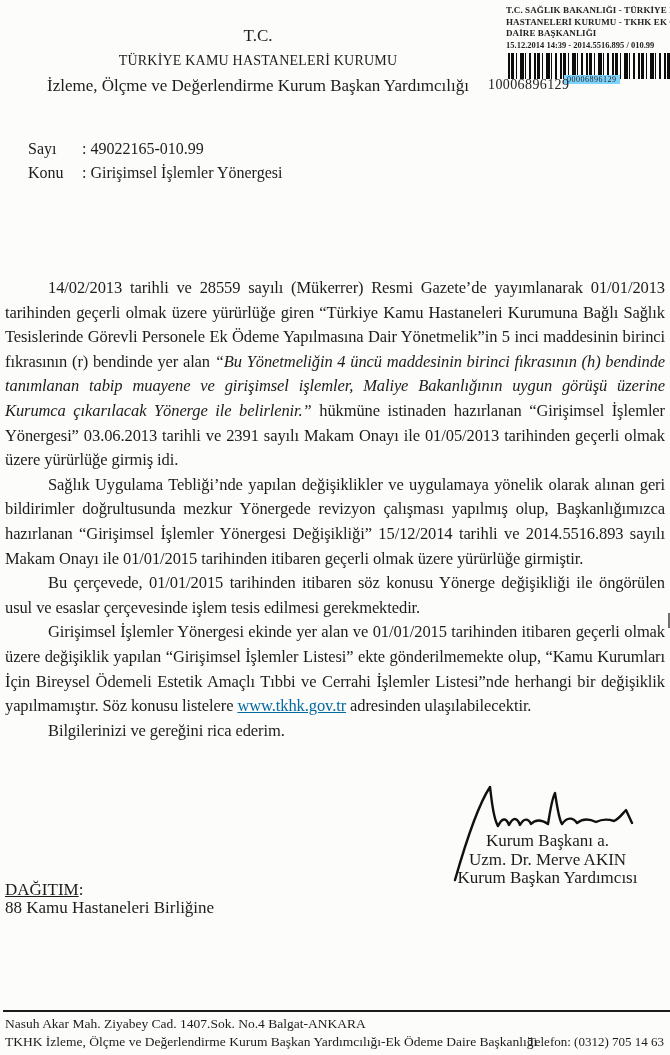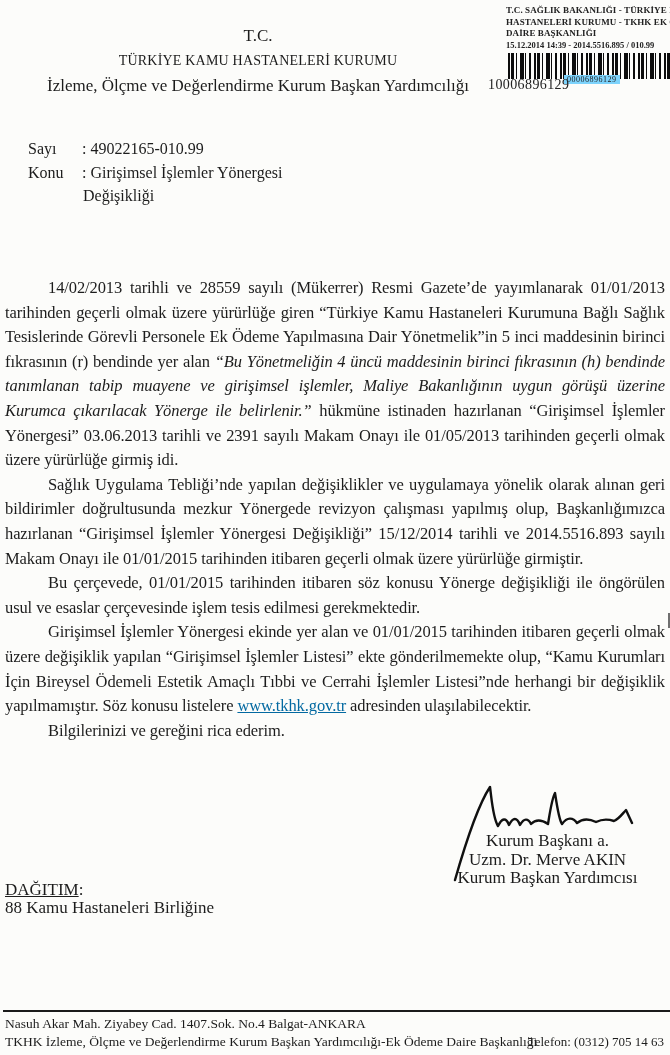--- a/index.html
+++ b/index.html
@@ -88,21 +88,20 @@
 
   <div class="letterhead">
     <div class="lh1">T.C.</div>
     <div class="lh3">TÜRKİYE KAMU HASTANELERİ KURUMU</div>
     <div class="lh4">İzleme, Ölçme ve Değerlendirme Kurum Başkan Yardımcılığı</div>
   </div>
 
   <div class="meta">
     <div><span class="meta-label">Sayı</span><span>: 49022165-010.99</span></div>
     <div><span class="meta-label">Konu</span><span>: Girişimsel İşlemler Yönergesi</span></div>
-    <div class="konu2">Değişikliği</div>
   </div>
 
   <div class="body">
     <p><span>14/02/2013 tarihli ve 28559 sayılı (Mükerrer) Resmi Gazete’de yayımlanarak 01/01/2013 tarihinden geçerli olmak üzere yürürlüğe giren “Türkiye Kamu Hastaneleri Kurumuna Bağlı Sağlık Tesislerinde Görevli Personele Ek Ödeme Yapılmasına Dair Yönetmelik”in 5 inci maddesinin birinci fıkrasının (r) bendinde yer alan </span><span class="em">“Bu Yönetmeliğin 4 üncü maddesinin birinci fıkrasının (h) bendinde tanımlanan tabip muayene ve girişimsel işlemler, Maliye Bakanlığının uygun görüşü üzerine Kurumca çıkarılacak Yönerge ile belirlenir.”</span><span> hükmüne istinaden hazırlanan </span><span class="b">“Girişimsel İşlemler Yönergesi” 03.06.2013 tarihli ve 2391 sayılı Makam Onayı ile 01/05/2013 tarihinden</span><span> geçerli olmak üzere yürürlüğe girmiş idi.</span></p>
     <p class="p2"><span>Sağlık Uygulama Tebliği’nde yapılan değişiklikler ve uygulamaya yönelik olarak alınan geri bildirimler doğrultusunda mezkur Yönergede revizyon çalışması yapılmış olup, Başkanlığımızca hazırlanan “Girişimsel İşlemler Yönergesi Değişikliği” </span><span class="b">15/12/2014 tarihli ve 2014.5516.893 sayılı Makam Onayı ile 01/01/2015 tarihinden itibaren geçerli olmak üzere</span><span> yürürlüğe girmiştir.</span></p>
     <p class="p3"><span>Bu çerçevede, </span><span class="b">01/01/2015 tarihinden itibaren</span><span> söz konusu Yönerge değişikliği ile öngörülen usul ve esaslar çerçevesinde işlem tesis edilmesi gerekmektedir.</span></p>
     <p class="p4"><span>Girişimsel İşlemler Yönergesi ekinde yer alan ve 01/01/2015 tarihinden itibaren geçerli olmak üzere değişiklik yapılan “Girişimsel İşlemler Listesi” ekte gönderilmemekte olup, “Kamu Kurumları İçin Bireysel Ödemeli Estetik Amaçlı Tıbbi ve Cerrahi İşlemler Listesi”nde herhangi bir değişiklik yapılmamıştır. Söz konusu listelere </span><a class="link" href="#">www.tkhk.gov.tr</a><span> adresinden ulaşılabilecektir.</span></p>
     <p class="closing">Bilgilerinizi ve gereğini rica ederim.</p>
   </div>
 

